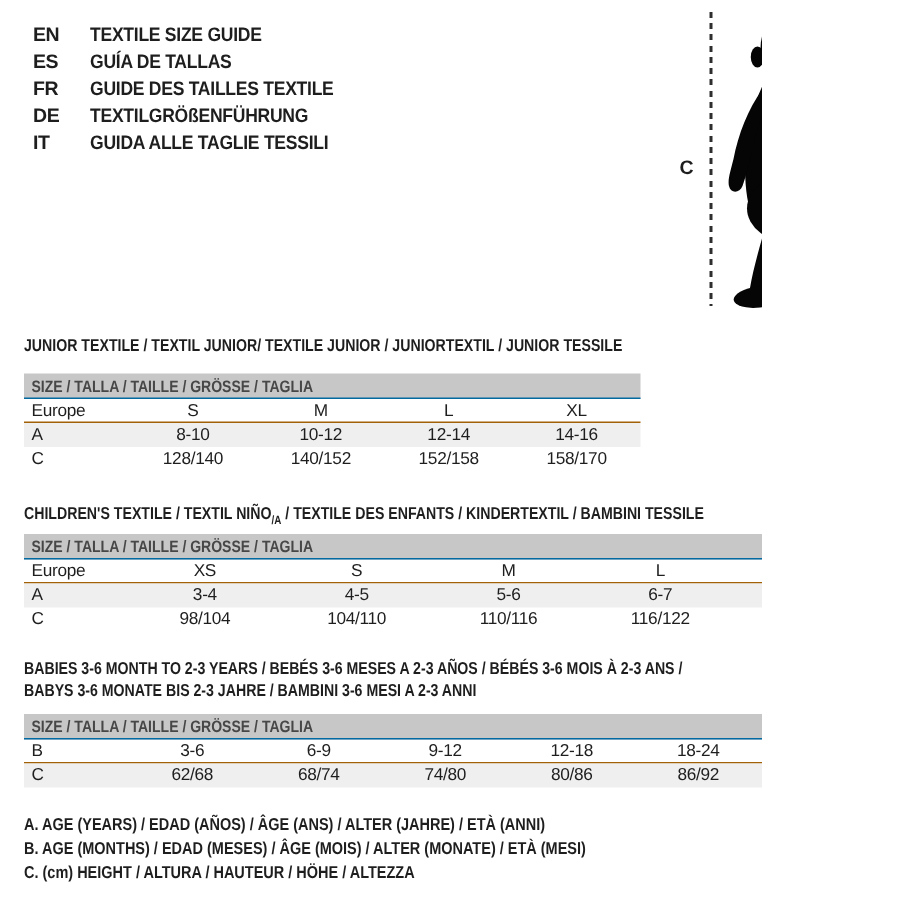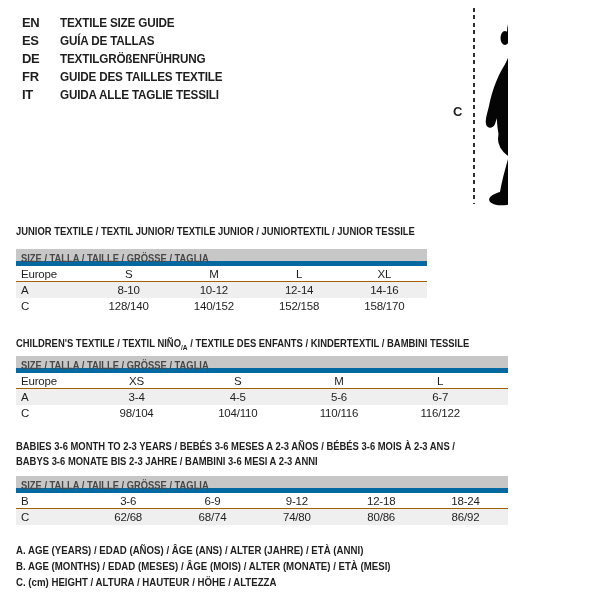--- a/index.html
+++ b/index.html
@@ -26,21 +26,21 @@
   .t2 { top:324px; width:576px; }
   .t3 { top:427px; width:576px; }
   .tbl-title { height:14px; line-height:14px; font-size:11.5px; font-weight:bold;
     white-space:nowrap; transform:scaleX(0.82); transform-origin:0 50%; }
   .t1 .tbl-title { margin-bottom:11px; }
   .t2 .tbl-title { margin-bottom:6px; }
   .t3 .tbl-title-wrap { margin-bottom:7px; }
   .tbl-title-wrap .tbl-title { height:15px; line-height:15px; }
   sub { font-size:8px; }
   .size-bar { height:17px; line-height:16px; background:#c7c7c7; color:#474747;
-    border-bottom:5px solid #0369a1; padding-left:5px; }
+    border-bottom:1px solid #0369a1; padding-left:5px; }
   .size-bar-text { font-size:11px; font-weight:bold; white-space:nowrap; display:inline-block;
     transform:scaleX(0.85); transform-origin:0 50%; }
   .row { display:grid; height:16px; line-height:16px; font-size:11.5px; letter-spacing:-0.2px; }
   .t1 .row { grid-template-columns:70px repeat(4,1fr); }
   .t2 .row { grid-template-columns:70px repeat(5,1fr); }
   .t3 .row { grid-template-columns:70px repeat(6,1fr); }
   .row.first { border-bottom:1px solid #a16207; }
   .row.shaded { background:#efefef; }
   .cell { text-align:center; }
   .row-label { text-align:left; padding-left:5px; }
@@ -57,26 +57,26 @@
   <div class="langs">
     <div class="lang-row">
       <span class="lang-code">EN</span>
       <span class="lang-title">TEXTILE SIZE GUIDE</span>
     </div>
     <div class="lang-row">
       <span class="lang-code">ES</span>
       <span class="lang-title">GUÍA DE TALLAS</span>
     </div>
     <div class="lang-row">
+      <span class="lang-code">FR</span>
+      <span class="lang-title">GUIDE DES TAILLES TEXTILE</span>
+    </div>
+    <div class="lang-row">
       <span class="lang-code">DE</span>
       <span class="lang-title">TEXTILGRÖßENFÜHRUNG</span>
-    </div>
-    <div class="lang-row">
-      <span class="lang-code">FR</span>
-      <span class="lang-title">GUIDE DES TAILLES TEXTILE</span>
     </div>
     <div class="lang-row">
       <span class="lang-code">IT</span>
       <span class="lang-title">GUIDA ALLE TAGLIE TESSILI</span>
     </div>
   </div>
 
   <div class="figure-area">
     <span class="height-label">C</span>
     <div class="dash-line"></div>

